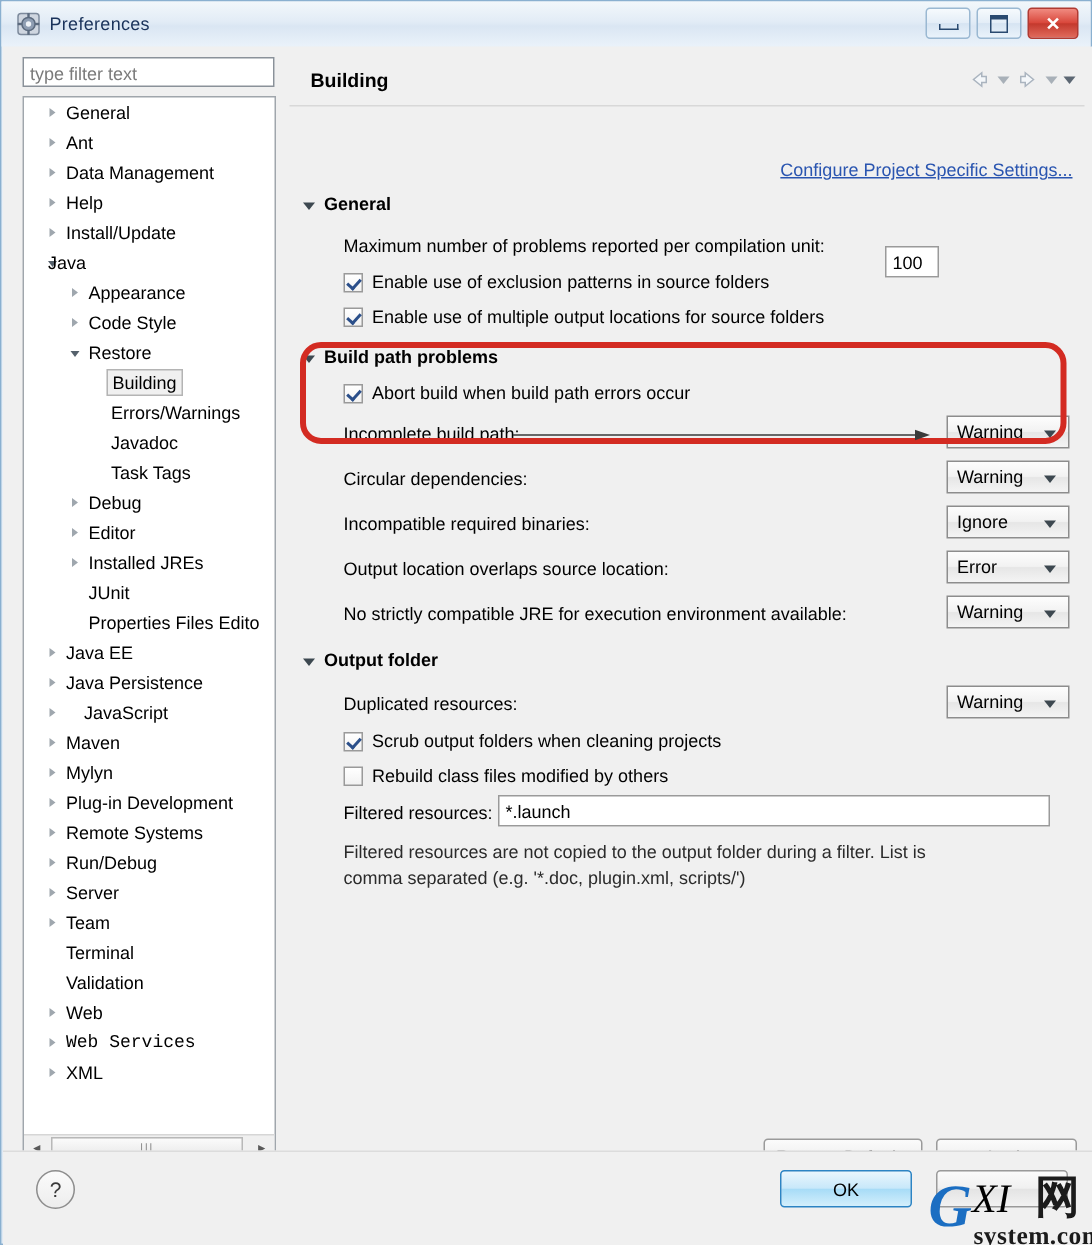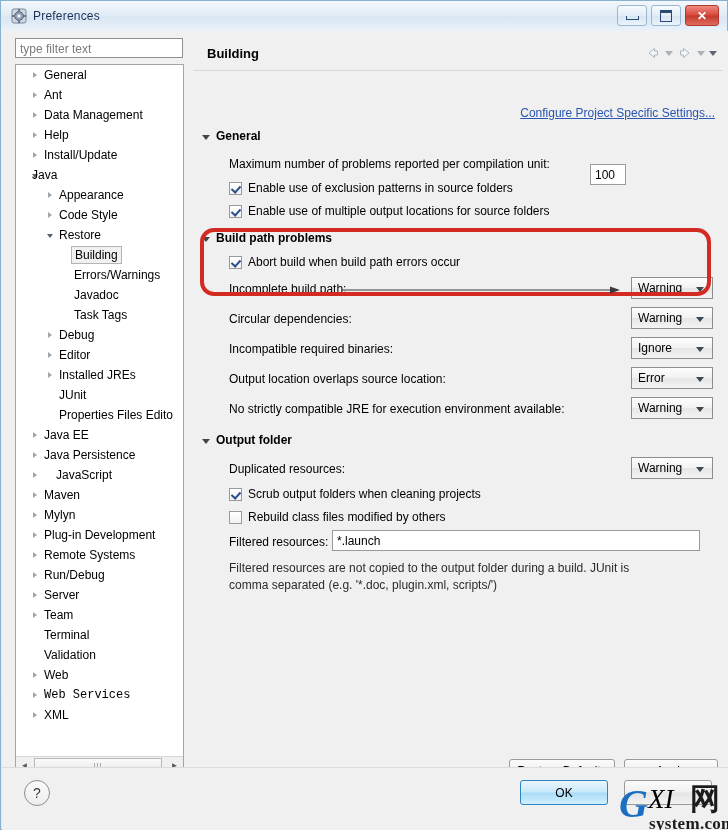--- a/index.html
+++ b/index.html
@@ -762,21 +762,21 @@
 
         <div class="cb checked" style="left:37px; top:454px;"></div>
         <div class="row-label" style="left:56px; top:453px;">Scrub output folders when cleaning projects</div>
 
         <div class="cb" style="left:37px; top:477px;"></div>
         <div class="row-label" style="left:56px; top:476px;">Rebuild class files modified by others</div>
 
         <div class="row-label" style="left:37px; top:501px;">Filtered resources:</div>
         <div class="textinput" style="left:140px; top:496px; width:368px; height:21px;">*.launch</div>
 
-        <div class="helptext" style="left:37px; top:526px;">Filtered resources are not copied to the output folder during a build. JUnit is</div>
+        <div class="helptext" style="left:37px; top:526px;">Filtered resources are not copied to the output folder during a filter. List is</div>
         <div class="helptext" style="left:37px; top:543px;">comma separated (e.g. '*.doc, plugin.xml, scripts/')</div>
 
         <div class="btn" style="left:317px; top:725px; width:106px; height:24px;">Restore Defaults</div>
         <div class="btn" style="left:432px; top:725px; width:94px; height:24px;">Apply</div>
       </div>
     </div>
 
     <div class="bottom-bar">
       <div class="help-circle">?</div>
       <div class="btn" id="ok-button">OK</div>

